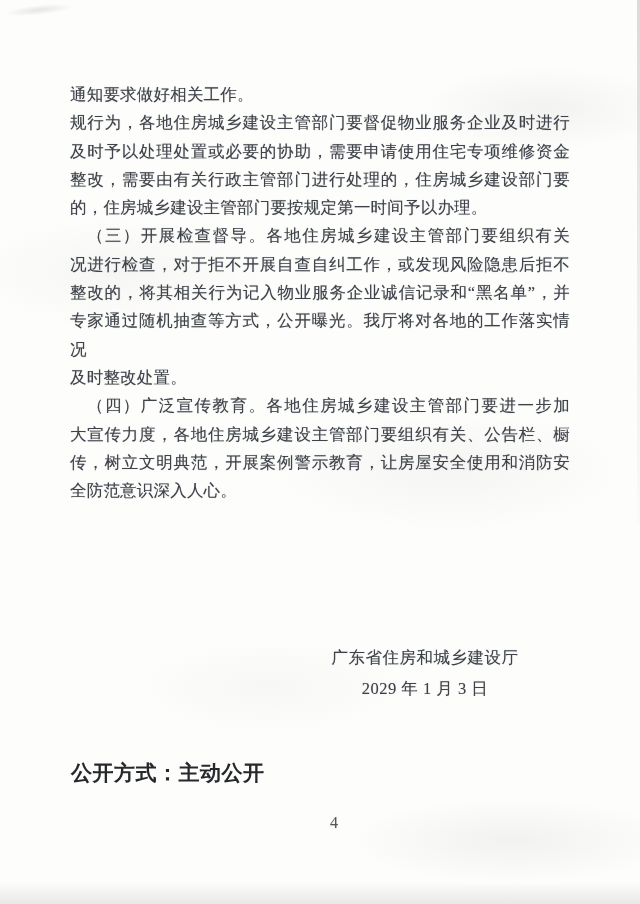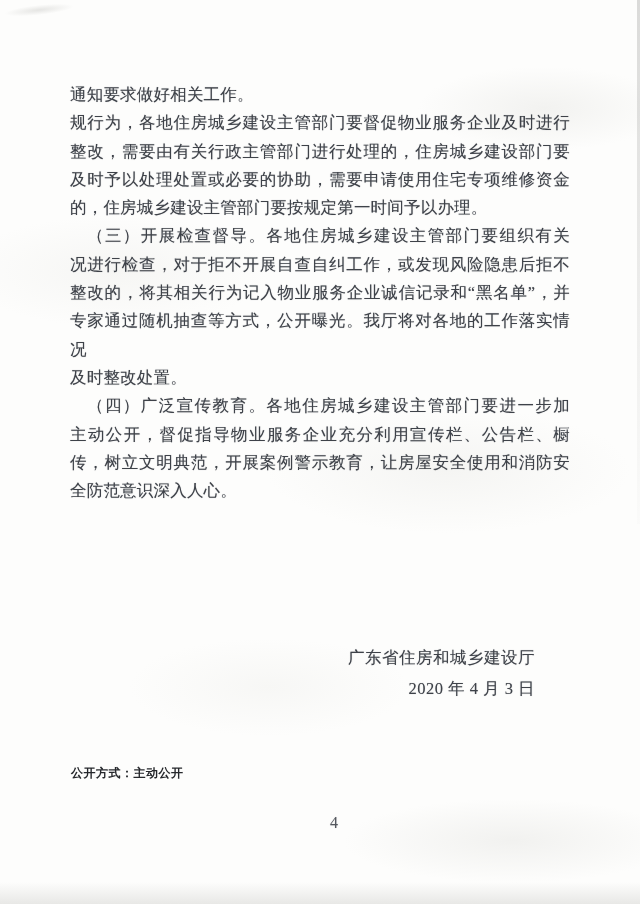--- a/index.html
+++ b/index.html
@@ -70,34 +70,34 @@
     text-align-last: justify;
   }
   .line.indent {
     padding-left: 17px;
   }
   .signature-block {
     position: absolute;
     top: 642px;
     left: 315px;
     width: 220px;
-    text-align: right;
+    text-align: center;
     font-size: 16.5px;
     line-height: 31px;
     color: #3e4249;
     text-shadow: 0 0 1px rgba(62, 66, 73, 0.38);
     letter-spacing: 0.5px;
   }
   .disclosure {
     position: absolute;
     top: 762px;
     left: 71px;
     font-family: "Liberation Sans", "DejaVu Sans", sans-serif;
     font-weight: 700;
-    font-size: 12px;
+    font-size: 21px;
     line-height: 22px;
     color: #26282c;
     letter-spacing: 0.5px;
   }
   .page-number {
     position: absolute;
     top: 814px;
     left: 318px;
     width: 32px;
     text-align: center;
@@ -112,36 +112,36 @@
 
 <div class="scan-page">
 
   <div class="scan-smudge-topleft"></div>
   <div class="scan-edge-right"></div>
   <div class="scan-edge-bottom"></div>
 
   <div class="doc-body">
       <div class="line">通知要求做好相关工作。</div>
       <div class="line fill">规行为，各地住房城乡建设主管部门要督促物业服务企业及时进行</div>
+      <div class="line fill">及时予以处理处置或必要的协助，需要申请使用住宅专项维修资金</div>
       <div class="line fill">整改，需要由有关行政主管部门进行处理的，住房城乡建设部门要</div>
-      <div class="line fill">及时予以处理处置或必要的协助，需要申请使用住宅专项维修资金</div>
       <div class="line">的，住房城乡建设主管部门要按规定第一时间予以办理。</div>
       <div class="line indent fill">（三）开展检查督导。各地住房城乡建设主管部门要组织有关</div>
       <div class="line fill">况进行检查，对于拒不开展自查自纠工作，或发现风险隐患后拒不</div>
       <div class="line fill">整改的，将其相关行为记入物业服务企业诚信记录和“黑名单”，并</div>
       <div class="line fill">专家通过随机抽查等方式，公开曝光。我厅将对各地的工作落实情况</div>
       <div class="line">及时整改处置。</div>
       <div class="line indent fill">（四）广泛宣传教育。各地住房城乡建设主管部门要进一步加</div>
-      <div class="line fill">主动公开，督促指导物业服务企业充分利用宣传栏、公告栏、橱</div>
+      <div class="line fill">大宣传力度，各地住房城乡建设主管部门要组织有关、公告栏、橱</div>
       <div class="line fill">传，树立文明典范，开展案例警示教育，让房屋安全使用和消防安</div>
       <div class="line">全防范意识深入人心。</div>
     </div>
 
   <div class="signature-block">
     <div>广东省住房和城乡建设厅</div>
-    <div>2020 年 4 月 3 日</div>
+    <div>2029 年 1 月 3 日</div>
   </div>
 
   <div class="disclosure">公开方式：主动公开</div>
 
   <div class="page-number">4</div>
 
 </div>
 
 </body></html>

